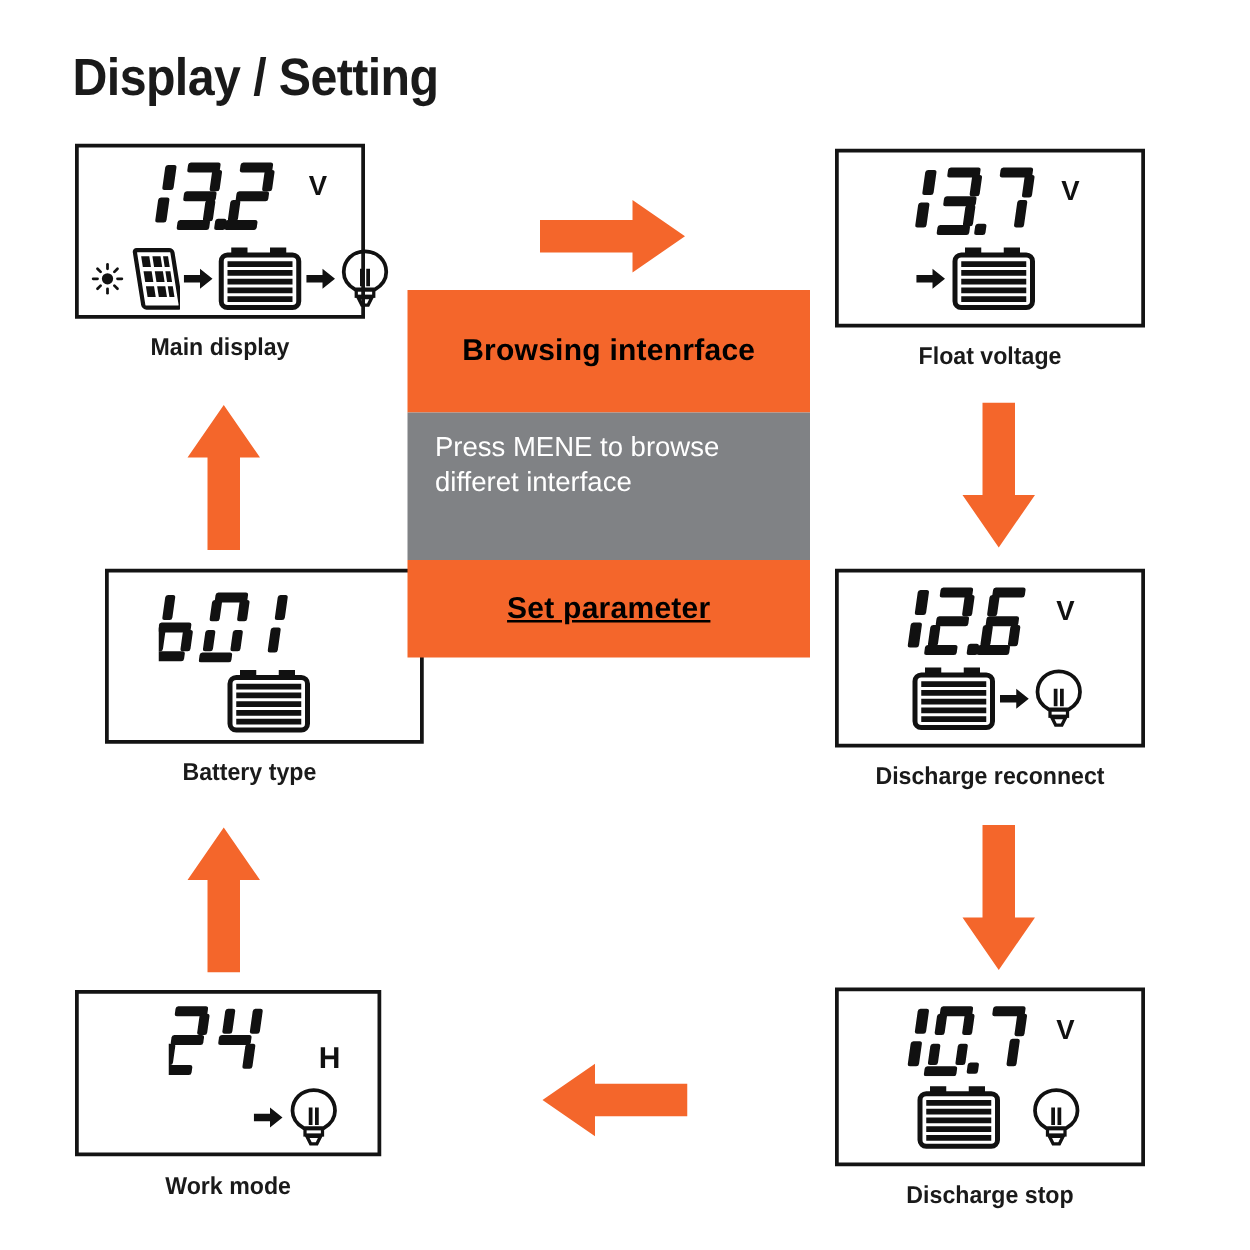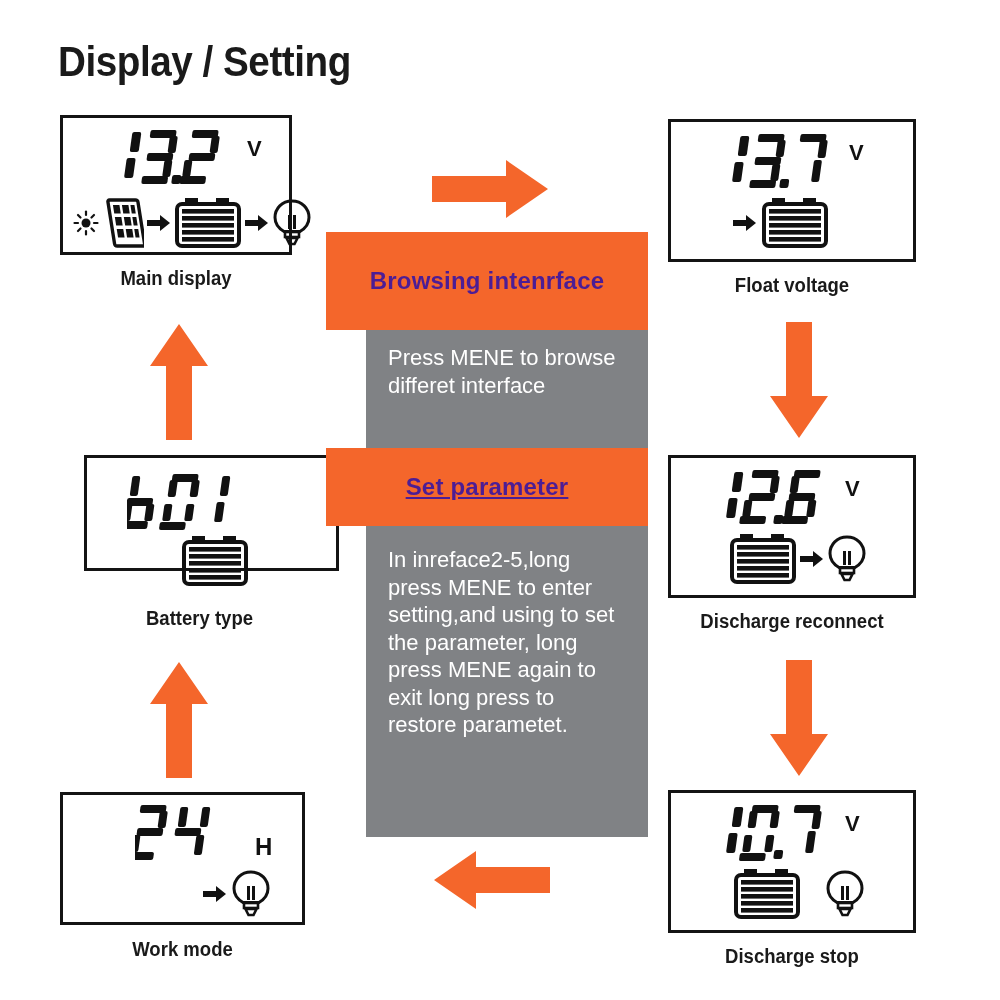--- a/index.html
+++ b/index.html
@@ -71,33 +71,32 @@
   .center-panel{
     position:absolute;
     left:326px; top:232px;
     width:322px; height:605px;
     display:flex;
     flex-direction:column;
   }
   .band-orange{
     background:#F4662B;
     display:flex;align-items:center;justify-content:center;
-    color:#4c1d95;
+    color:#000000;
     font-weight:bold;
     font-size:24px;
     letter-spacing:0.2px;
   }
   .band-gray{
     background:#808285;
     color:#ffffff;
     font-size:22px;
     line-height:1.25;
     padding:14px 22px 10px 22px;
     box-sizing:border-box;
-    margin-left:40px;
   }
   .band-gray p{margin:0;}
 
   
   .flow-arrow{position:absolute;}
 </style>
 </head>
 <body>
 
 <div id="root">
@@ -194,21 +193,21 @@
             <rect x="21" y="17" width="3" height="14"></rect>
           </g>
           <rect x="13" y="34" width="14" height="5" fill="none" stroke="#111" stroke-width="2.6"></rect>
           <path d="M14.5 40 L25.5 40 L22.5 46 L17.5 46 Z" fill="none" stroke="#111" stroke-width="2.6"></path>
         </svg>
       </div>
     </div>
     <div class="lcd-caption" style="top:152px;">Main display</div>
   </div>
 
-  <div class="lcd-block" style="left:60px;top:455px;width:255px;height:116px;padding-left:24px;">
+  <div class="lcd-block" style="left:60px;top:455px;width:255px;height:140px;padding-left:24px;">
     <div class="lcd">
       <div class="seg-row" style="left:40px;top:14px;">
         <svg width="130" height="58" viewBox="0 0 130 58">
           <g fill="#111" transform="skewX(-8)">
 
             <rect x="6" y="4" width="8" height="20" rx="2"></rect>
             <rect x="4" y="26" width="26" height="8" rx="2"></rect>
             <rect x="24" y="32" width="8" height="17" rx="2"></rect>
             <rect x="2" y="30" width="8" height="19" rx="2"></rect>
             <rect x="2" y="49" width="26" height="8" rx="2"></rect>
@@ -434,23 +433,20 @@
     </div>
     <div class="lcd-caption" style="top:155px;">Discharge stop</div>
   </div>
 
   <div class="center-panel">
     <div class="band-orange" style="height:98px;">Browsing intenrface</div>
     <div class="band-gray" style="height:118px;">
       <p>Press MENE to browse differet interface</p>
     </div>
     <div class="band-orange" style="height:78px;text-decoration:underline;">Set parameter</div>
-    <div class="band-gray" style="flex:1;padding-top:20px;">
-      <p>In inreface2-5,long press MENE to enter setting,and using to set the parameter, long press MENE again to exit long press to restore parametet.</p>
-    </div>
   </div>
 
   <svg class="flow-arrow" style="left:432px;top:158px;" width="118" height="62" viewBox="0 0 118 62">
     <path d="M0 18 L74 18 L74 2 L116 31 L74 60 L74 44 L0 44 Z" fill="#F4662B"></path>
   </svg>
 
   <svg class="flow-arrow" style="left:768px;top:322px;" width="62" height="118" viewBox="0 0 62 118">
     <path d="M18 0 L44 0 L44 74 L60 74 L31 116 L2 74 L18 74 Z" fill="#F4662B"></path>
   </svg>
 

